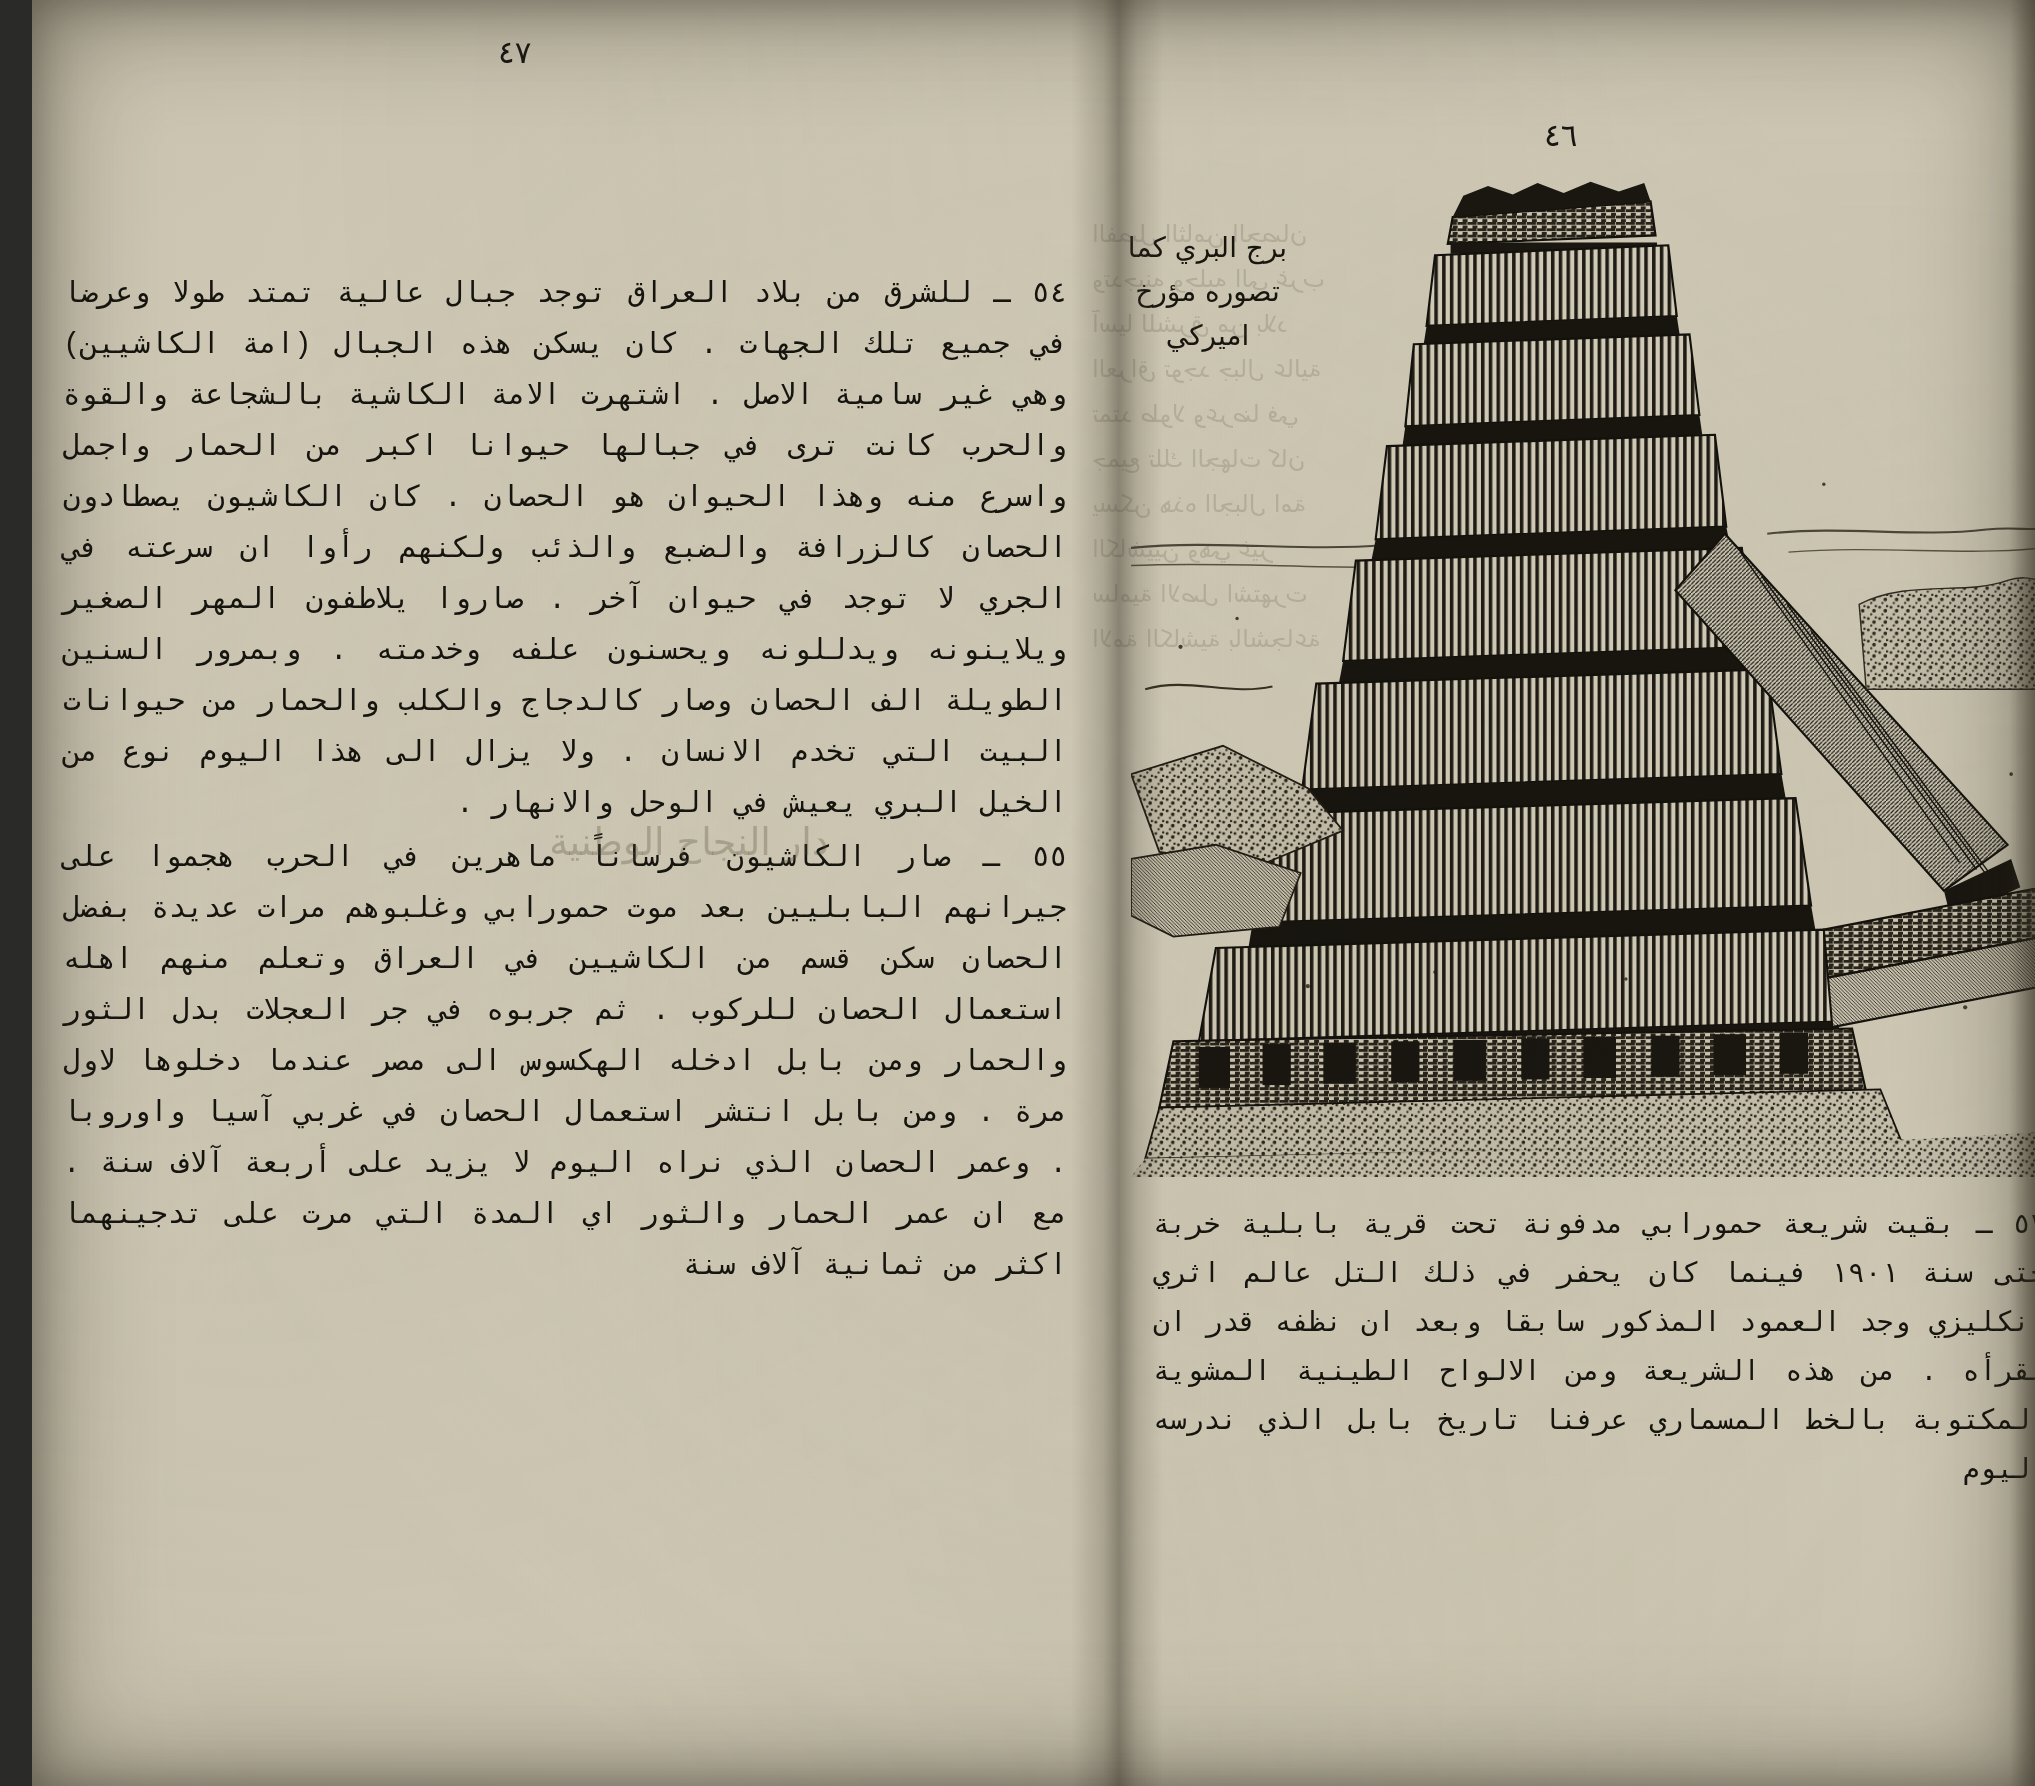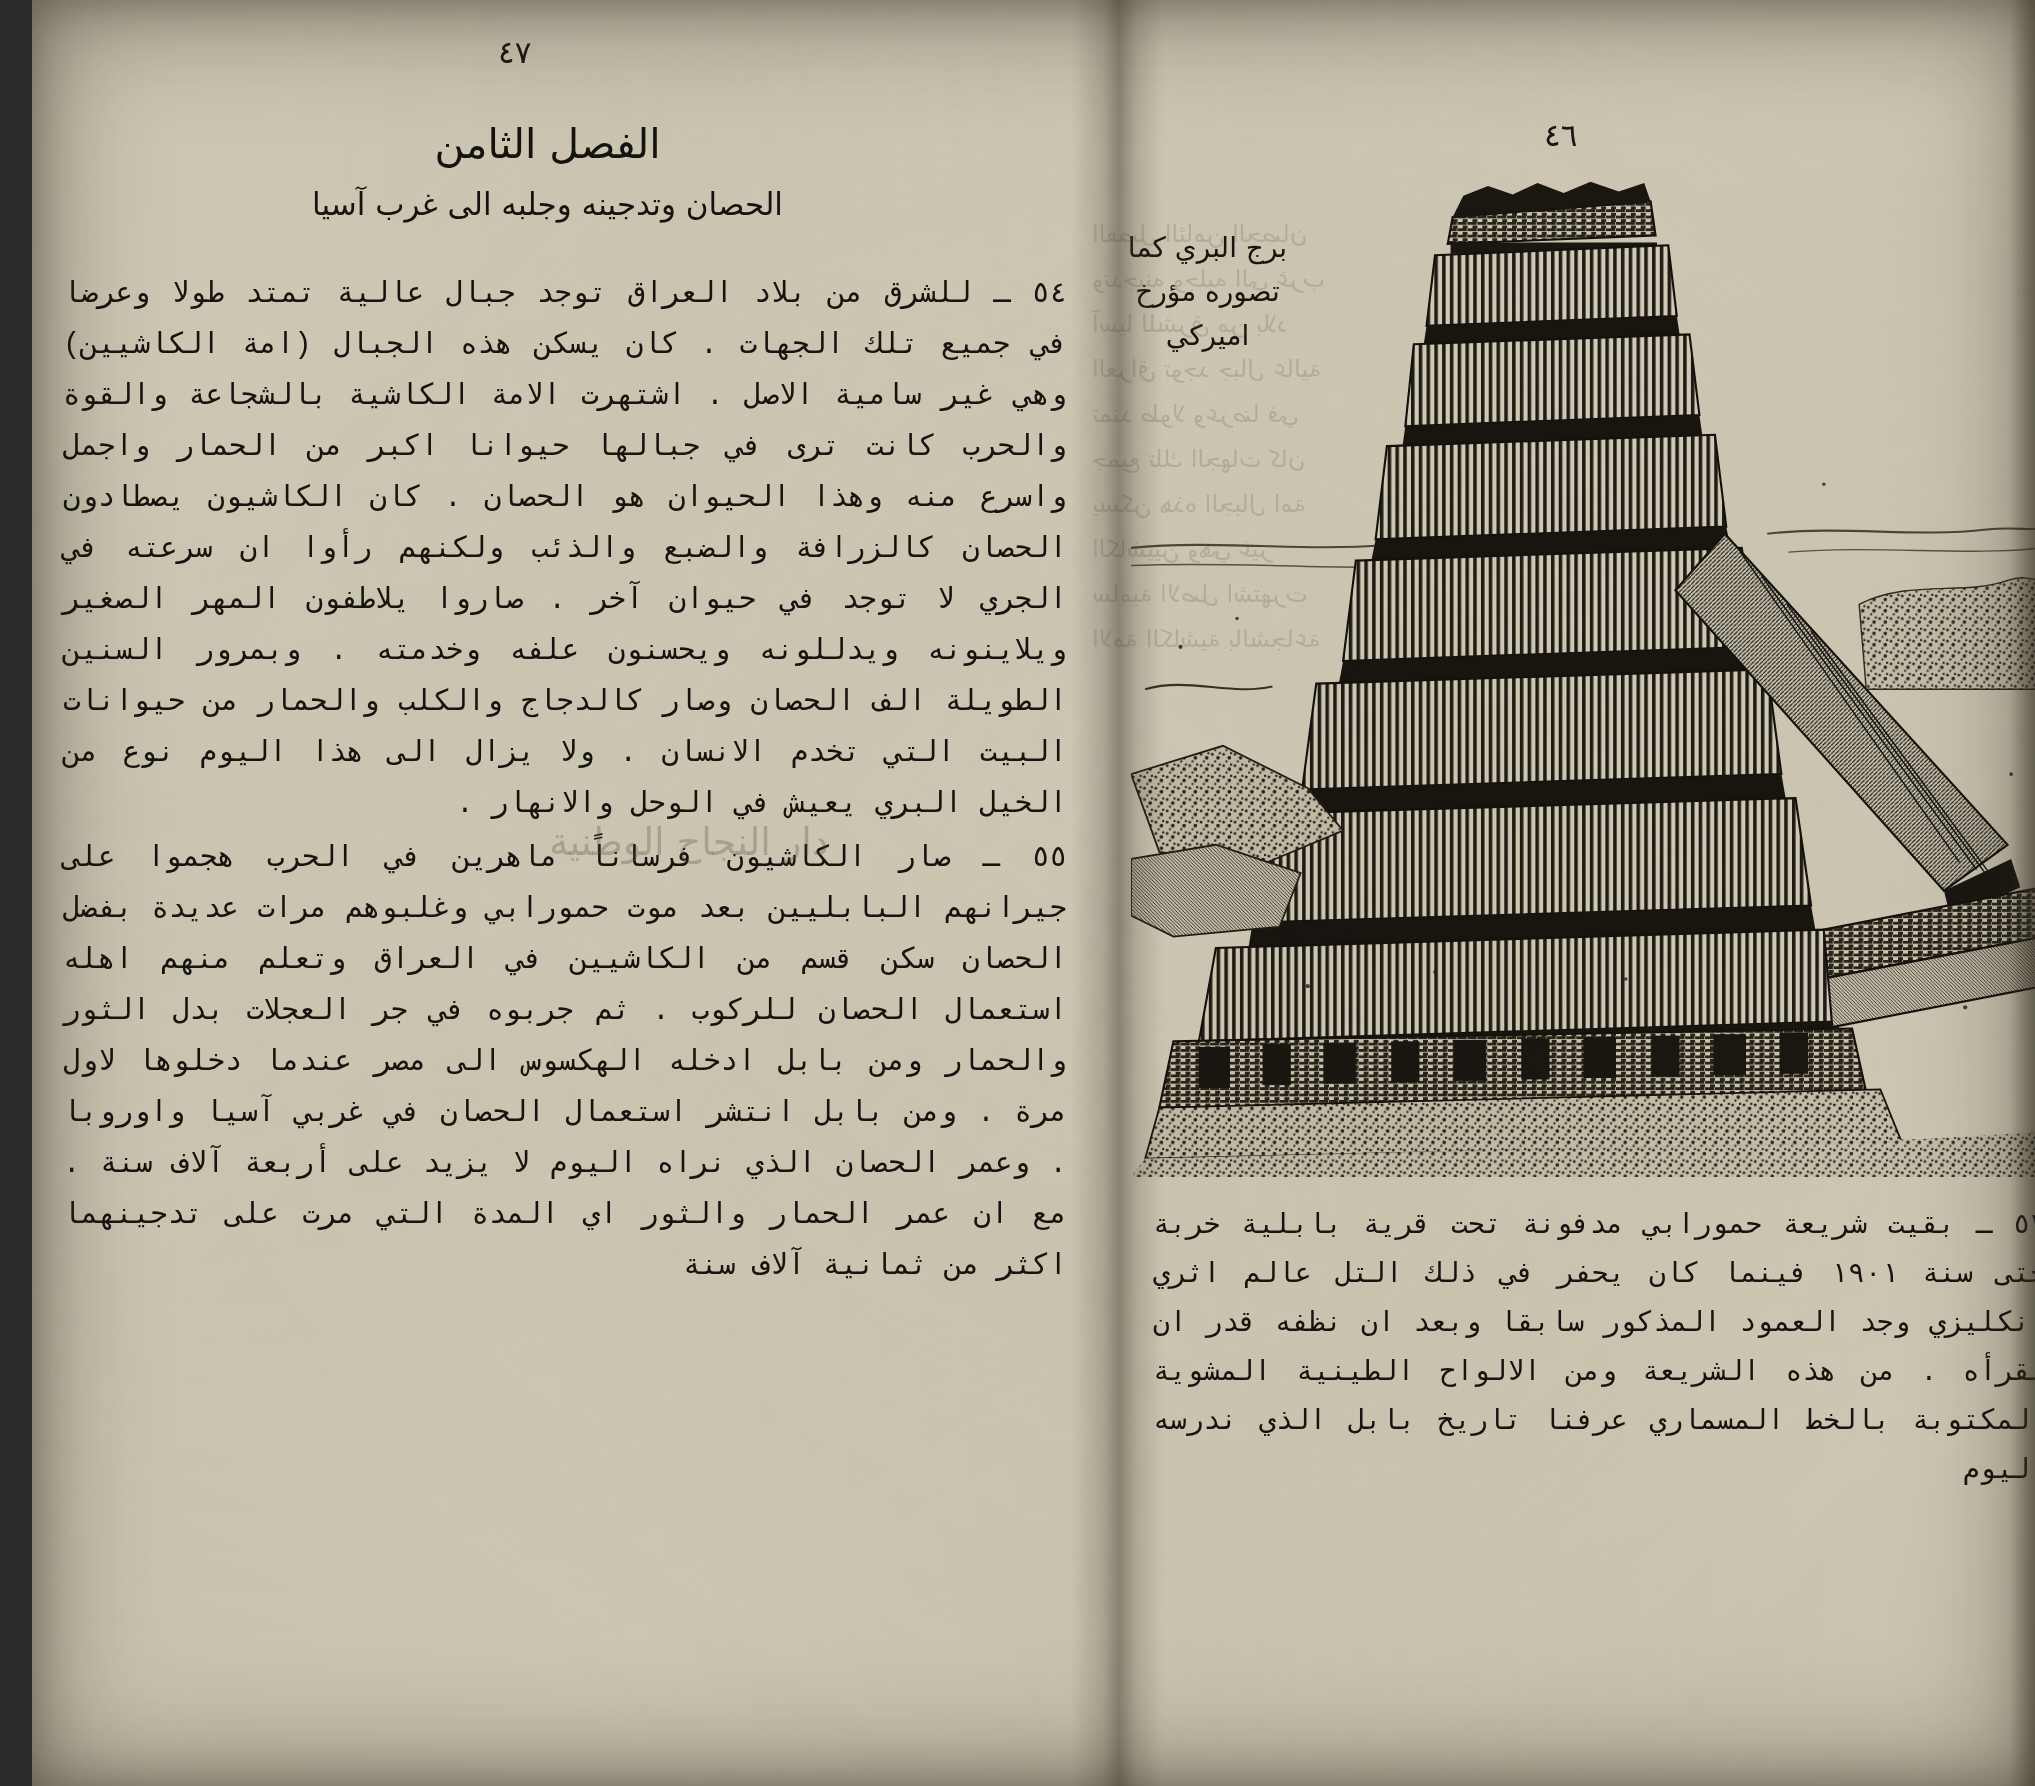--- a/index.html
+++ b/index.html
@@ -198,22 +198,20 @@
 </head>
 <body>
 
 <div id="spread">
 
   <div class="page" id="page-left">
 
     <div class="folio" id="folio-left">٤٧</div>
 
     <div id="chapter-head">
-      <div id="chapter-title">الفصل الثامن</div>
-      <div id="chapter-sub">الحصان وتدجينه وجلبه الى غرب آسيا</div>
     </div>
 
     <div class="body-col" id="left-body">
       <p>٥٤ ـ للشرق من بلاد العراق توجد جبال عالية تمتد طولا وعرضا في جميع تلك الجهات . كان يسكن هذه الجبال (امة الكاشيين) وهي غير سامية الاصل . اشتهرت الامة الكاشية بالشجاعة والقوة والحرب كانت ترى في جبالها حيوانا اكبر من الحمار واجمل واسرع منه وهذا الحيوان هو الحصان . كان الكاشيون يصطادون الحصان كالزرافة والضبع والذئب ولكنهم رأوا ان سرعته في الجري لا توجد في حيوان آخر . صاروا يلاطفون المهر الصغير ويلاينونه ويدللونه ويحسنون علفه وخدمته . وبمرور السنين الطويلة الف الحصان وصار كالدجاج والكلب والحمار من حيوانات البيت التي تخدم الانسان . ولا يزال الى هذا اليوم نوع من الخيل البري يعيش في الوحل والانهار .</p>
       <p>٥٥ ـ صار الكاشيون فرساناً ماهرين في الحرب هجموا على جيرانهم البابليين بعد موت حمورابي وغلبوهم مرات عديدة بفضل الحصان سكن قسم من الكاشيين في العراق وتعلم منهم اهله استعمال الحصان للركوب . ثم جربوه في جر العجلات بدل الثور والحمار ومن بابل ادخله الهكسوس الى مصر عندما دخلوها لاول مرة . ومن بابل انتشر استعمال الحصان في غربي آسيا واوروبا . وعمر الحصان الذي نراه اليوم لا يزيد على أربعة آلاف سنة . مع ان عمر الحمار والثور اي المدة التي مرت على تدجينهما اكثر من ثمانية آلاف سنة</p>
     </div>
   </div>
 
   <div class="page" id="page-right">
 

